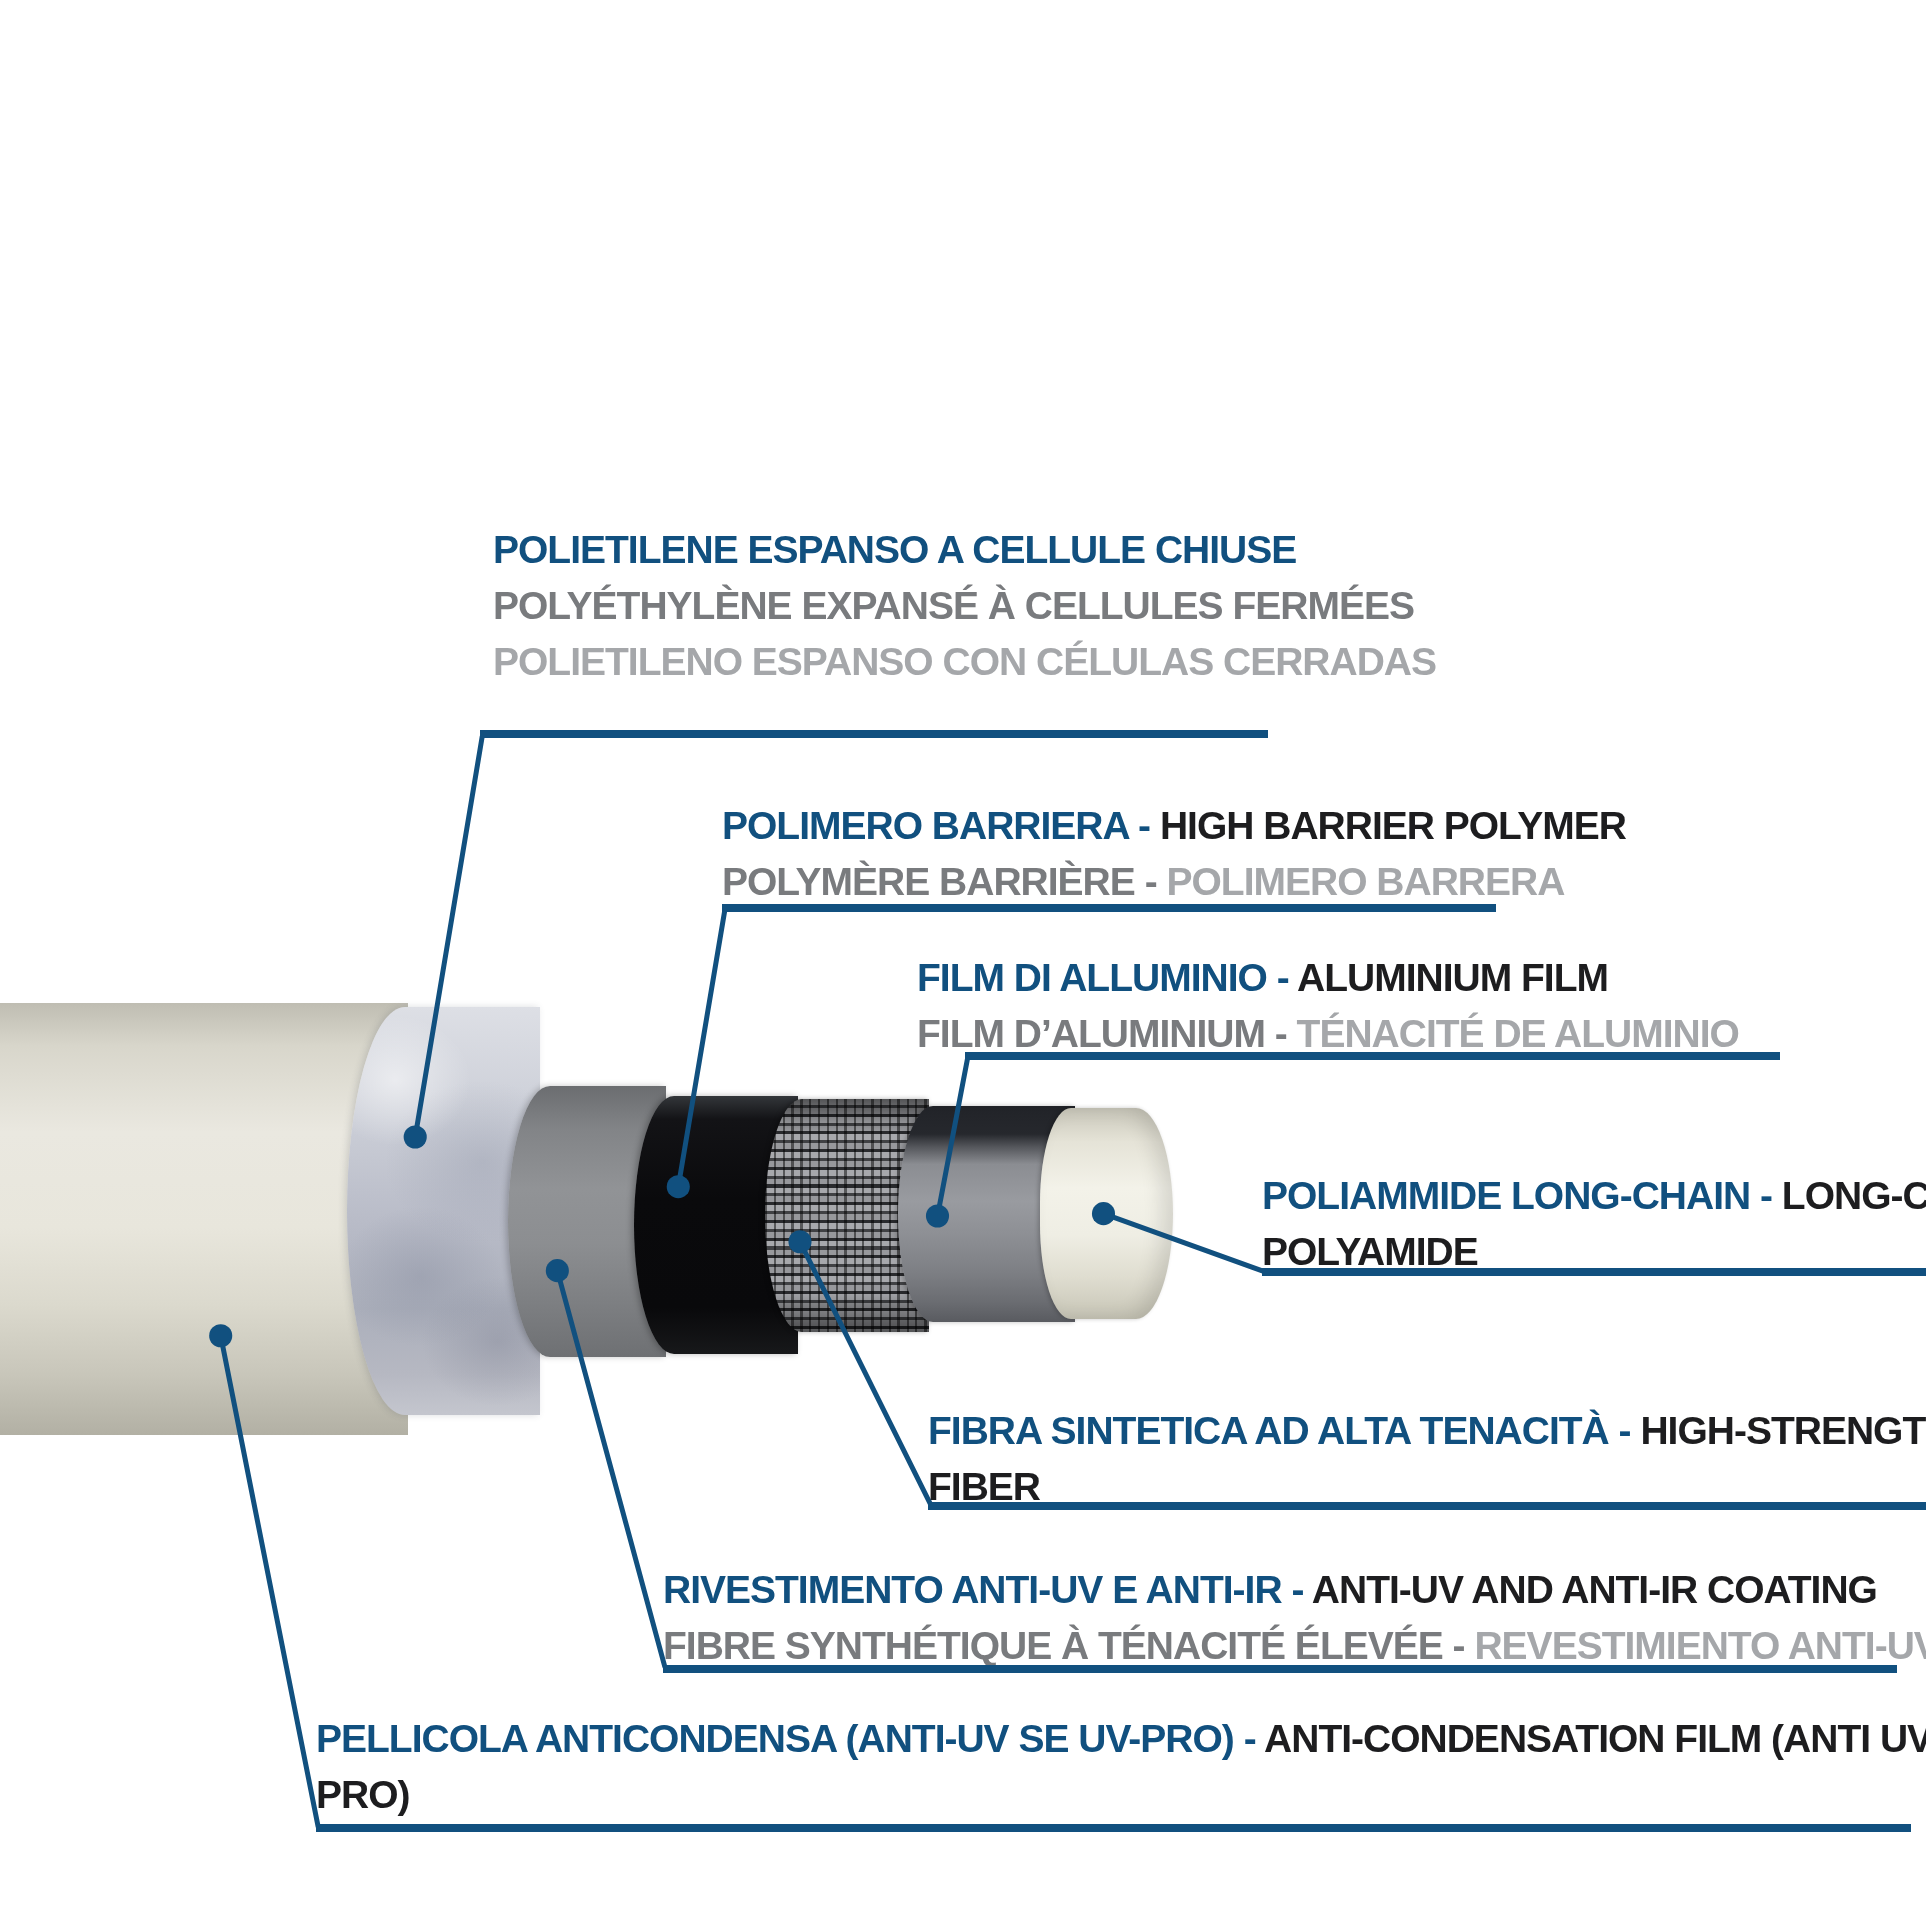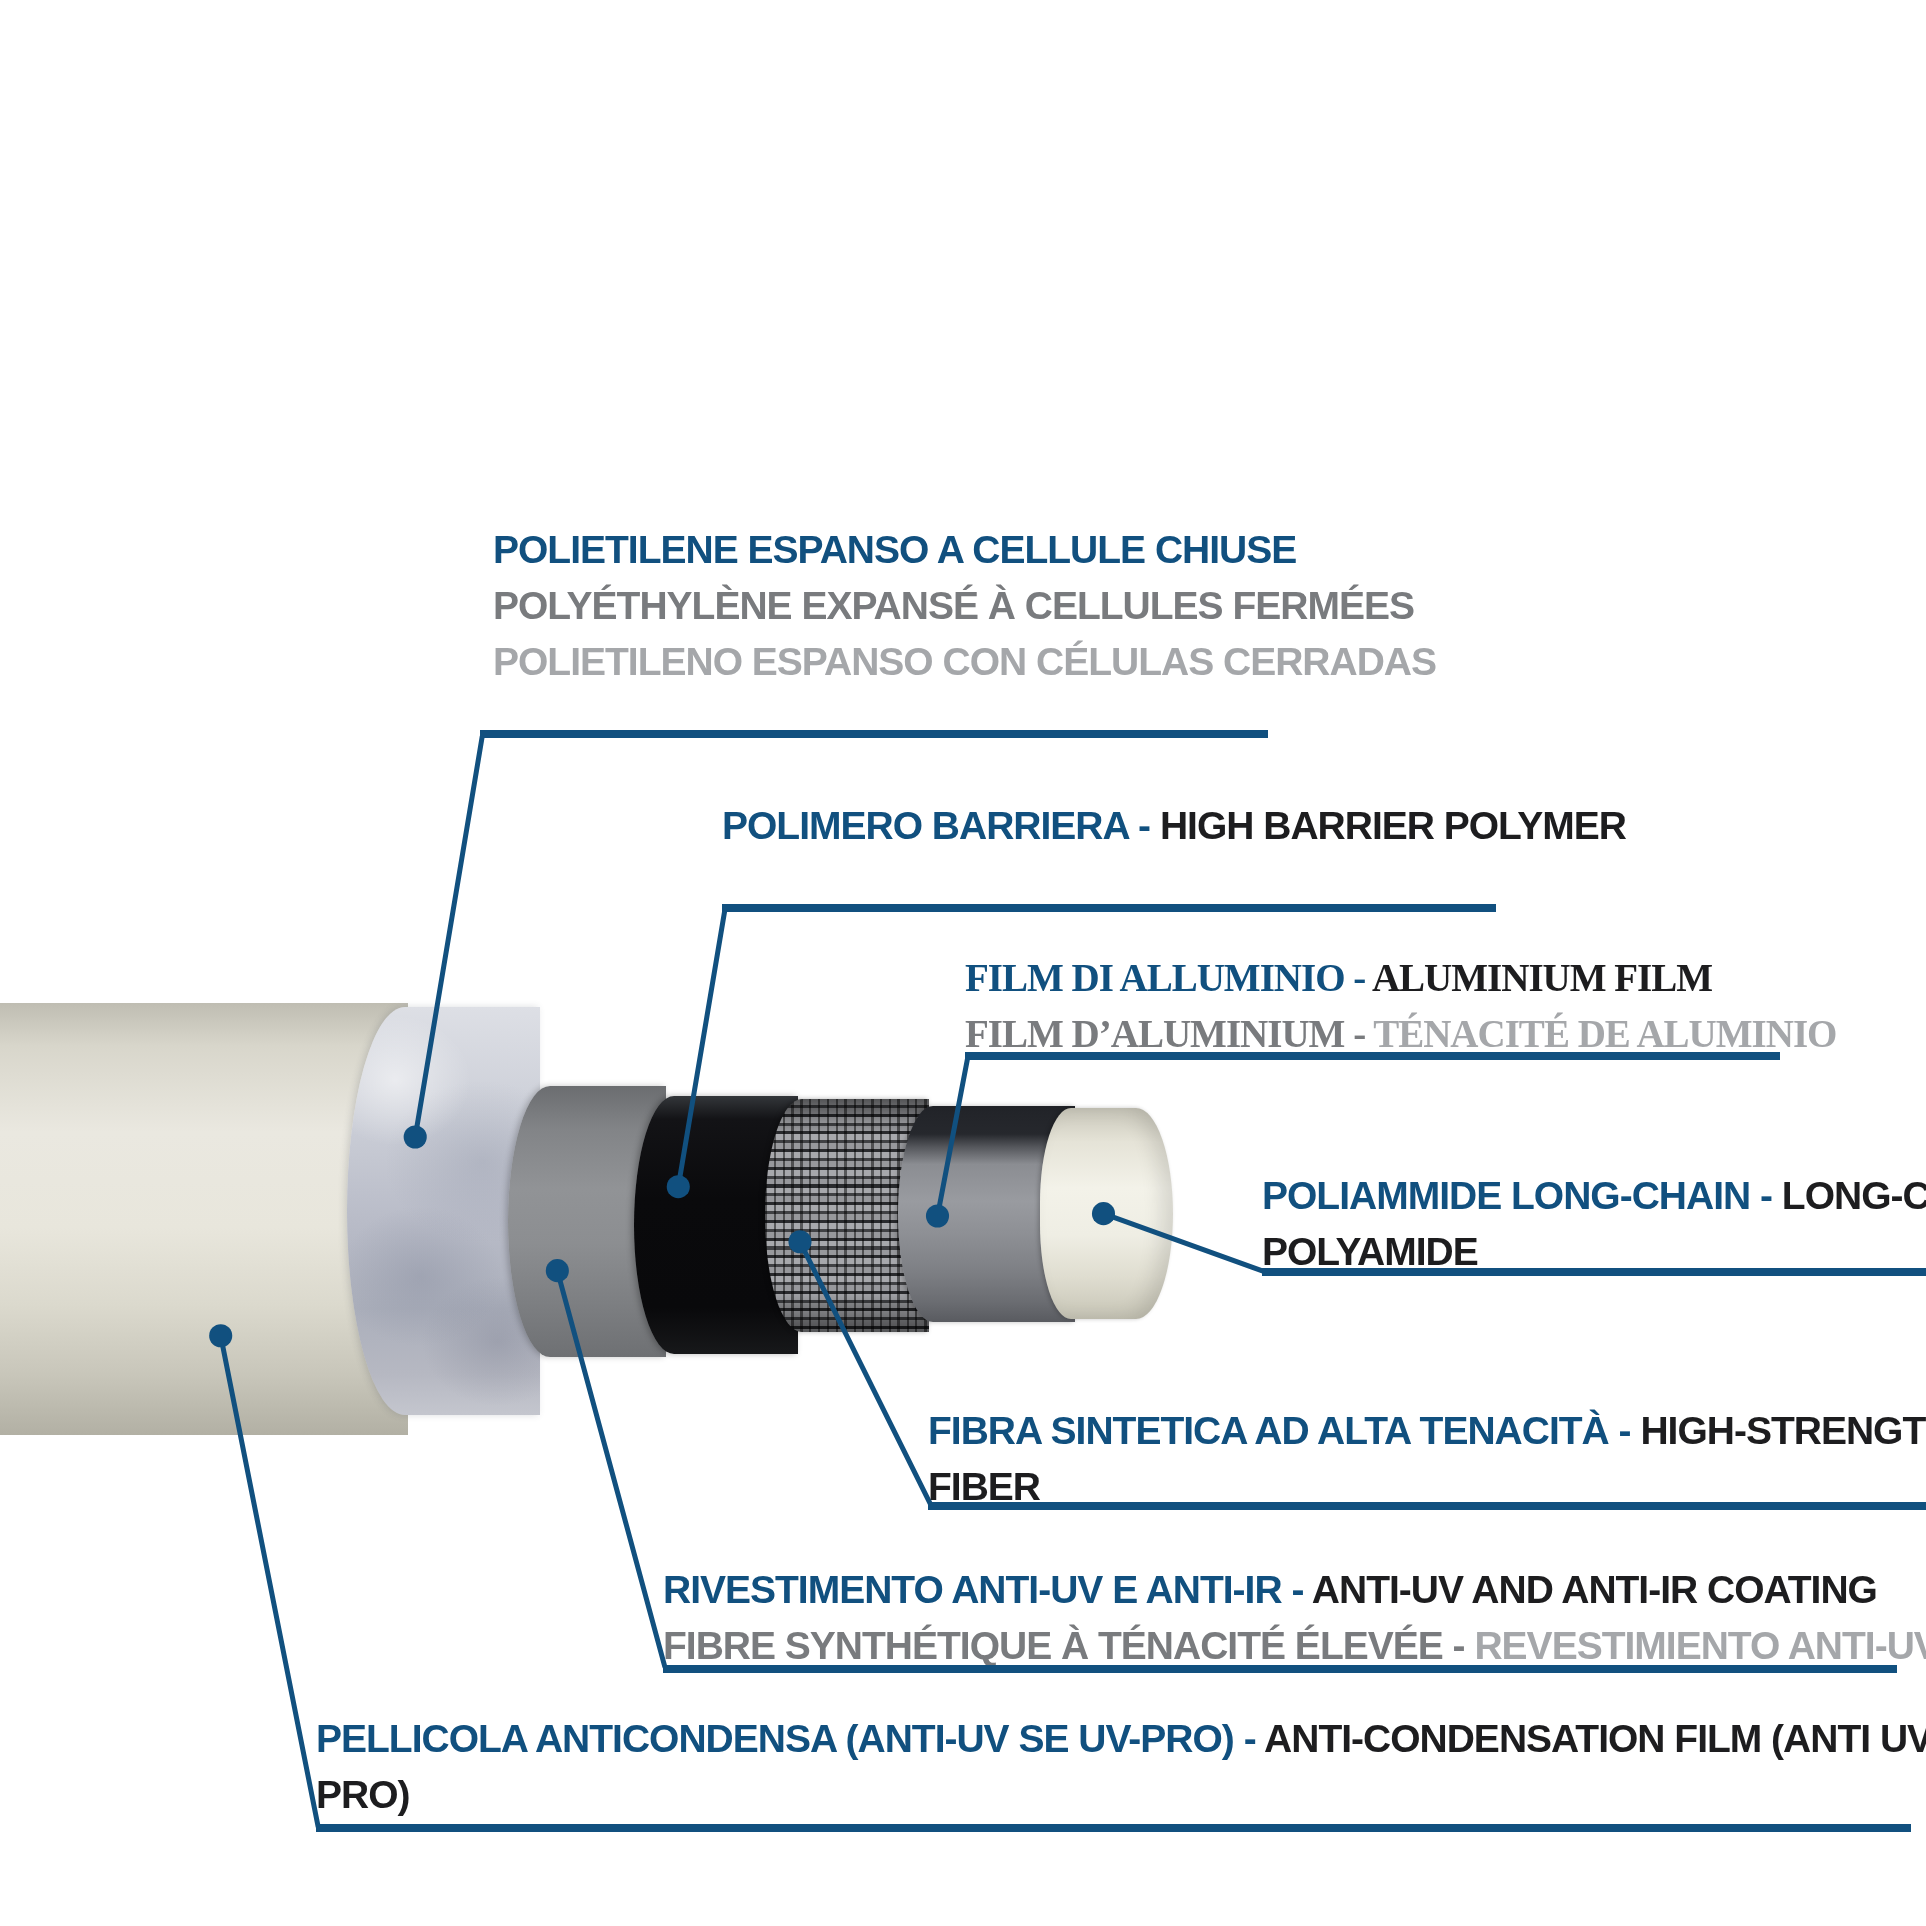--- a/index.html
+++ b/index.html
@@ -91,23 +91,24 @@
 
   <div id="labels">
       <div class="label" style="left: 480px; top: 522px; margin-left: 13px;">
         <div class="lab-line"><span class="seg c-blue">POLIETILENE ESPANSO A CELLULE CHIUSE</span></div>
         <div class="lab-line"><span class="seg c-gray">POLYÉTHYLÈNE EXPANSÉ À CELLULES FERMÉES</span></div>
         <div class="lab-line"><span class="seg c-lightgray">POLIETILENO ESPANSO CON CÉLULAS CERRADAS</span></div>
       </div>
       <div class="underline" style="left: 480px; top: 730px; width: 788px;"></div>
       <div class="label" style="left: 722px; top: 798px;">
         <div class="lab-line"><span class="seg c-blue">POLIMERO BARRIERA</span><span class="seg c-blue"> - </span><span class="seg c-black">HIGH BARRIER POLYMER</span></div>
+        <div class="lab-line"><span class="seg c-gray">POLYMÈRE BARRIÈRE</span><span class="seg c-gray"> - </span><span class="seg c-lightgray">POLIMERO BARRERA</span></div>
       </div>
       <div class="underline" style="left: 722px; top: 904px; width: 774px;"></div>
-      <div class="label" style="left: 965px; top: 950px; font-family: Liberation Serif, serif;">
+      <div class="label" style="left: 917px; top: 950px;">
         <div class="lab-line"><span class="seg c-blue">FILM DI ALLUMINIO</span><span class="seg c-blue"> - </span><span class="seg c-black">ALUMINIUM FILM</span></div>
         <div class="lab-line"><span class="seg c-gray">FILM D’ALUMINIUM</span><span class="seg c-gray"> - </span><span class="seg c-lightgray">TÉNACITÉ DE ALUMINIO</span></div>
       </div>
       <div class="underline" style="left: 965px; top: 1052px; width: 815px;"></div>
       <div class="label" style="left: 1262px; top: 1168px;">
         <div class="lab-line"><span class="seg c-blue">POLIAMMIDE LONG-CHAIN</span><span class="seg c-blue"> - </span><span class="seg c-black">LONG-CHAIN</span></div>
         <div class="lab-line"><span class="seg c-black">POLYAMIDE</span></div>
       </div>
       <div class="underline" style="left: 1262px; top: 1268px; width: 856px;"></div>
       <div class="label" style="left: 928px; top: 1403px;">

